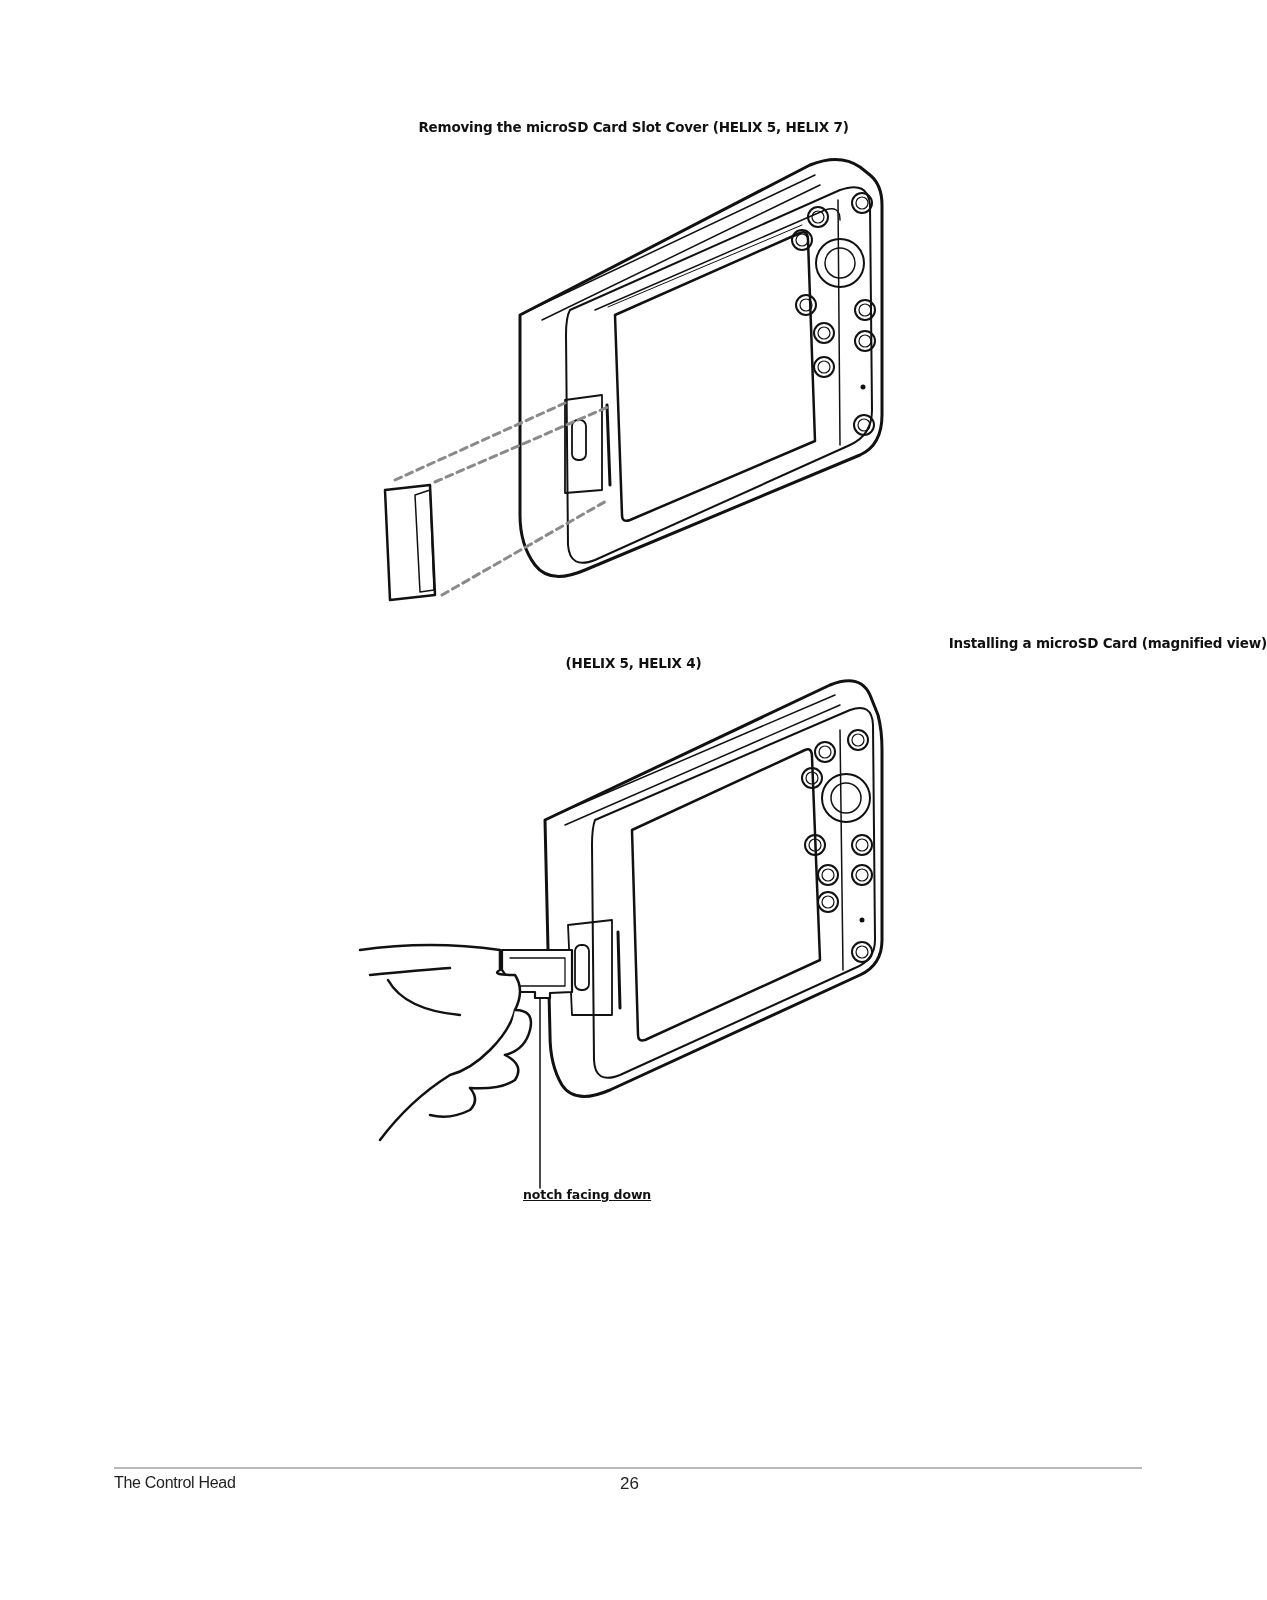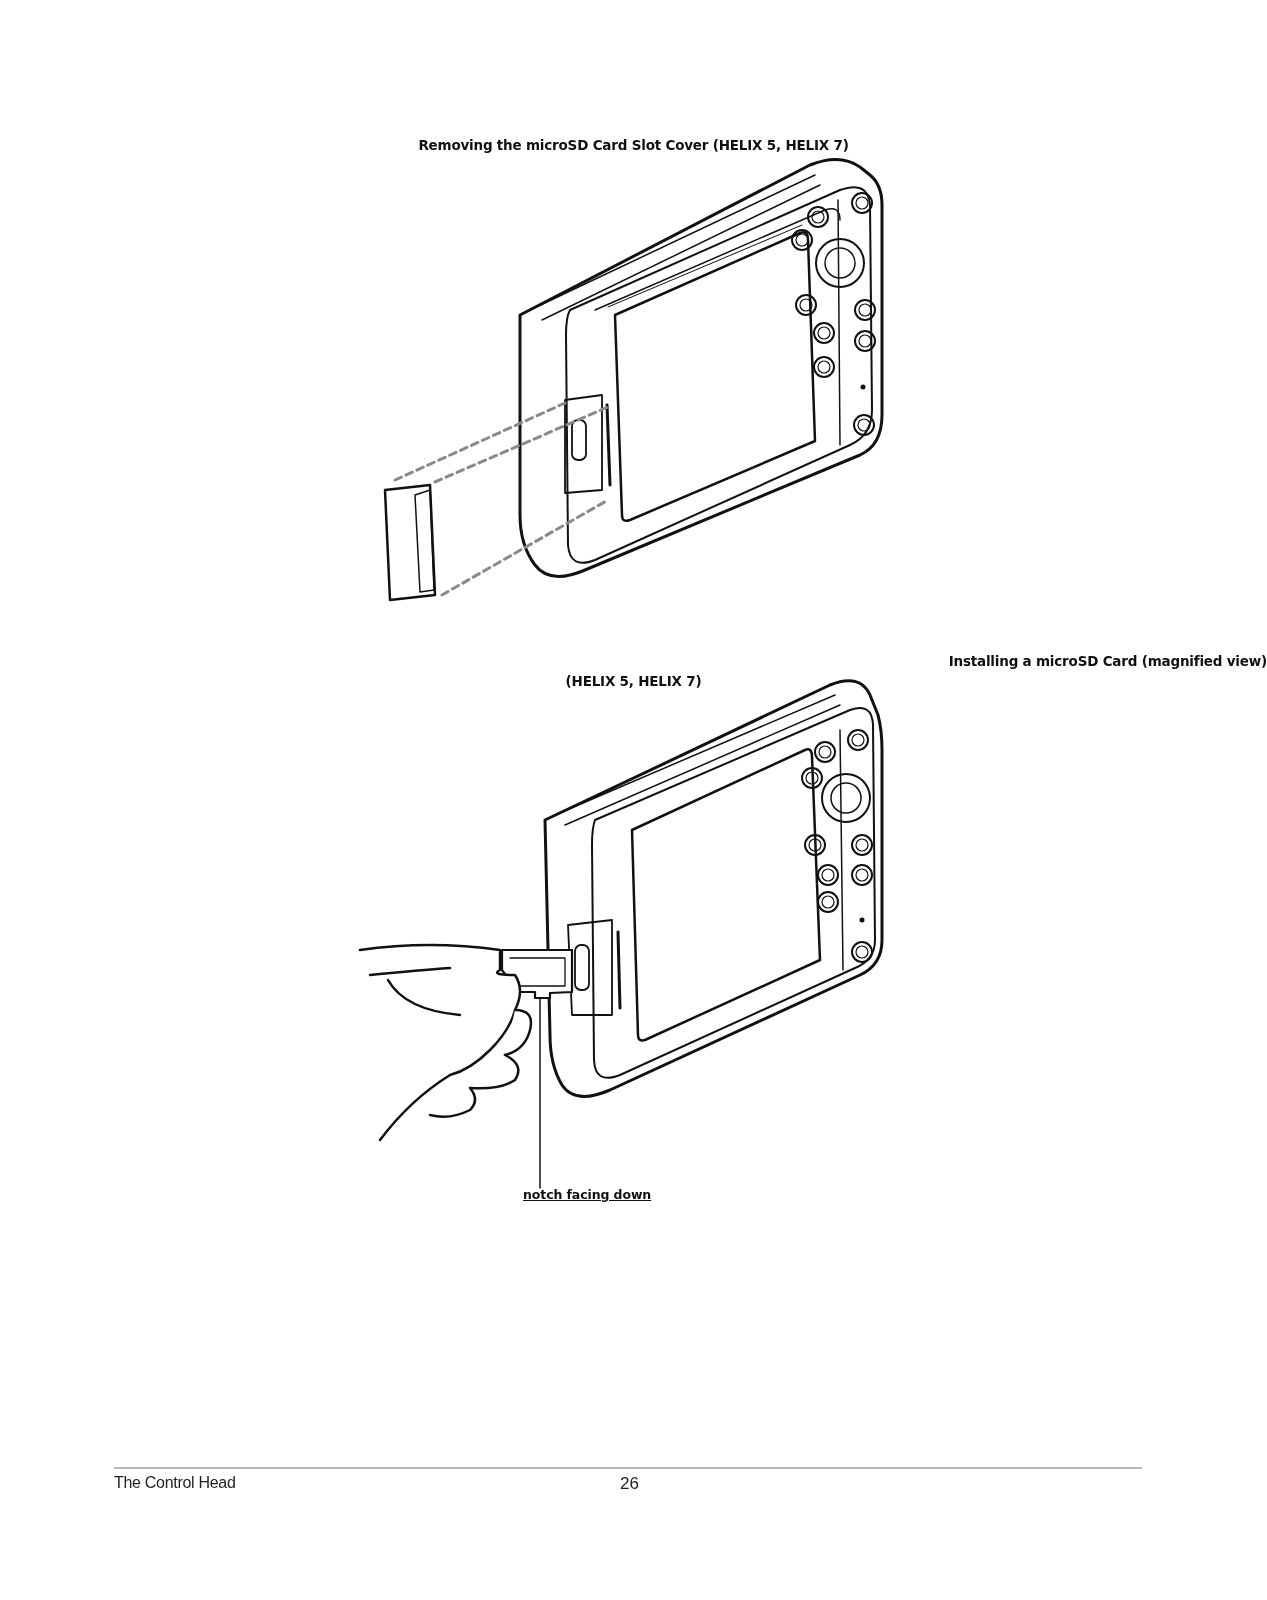--- a/index.html
+++ b/index.html
@@ -1,20 +1,20 @@
 <!DOCTYPE html>
 <html><head>
 <meta charset="utf-8">
 <style>
   html, body { margin: 0; padding: 0; background: #ffffff; }
   body { width: 1267px; height: 1600px; position: relative; overflow: hidden;
          font-family: "DejaVu Sans", sans-serif; color: #111; }
   .fig-title { position: absolute; left: 0; width: 1267px; text-align: center;
                font-family: "DejaVu Sans", sans-serif; font-weight: bold; font-size: 13.5px;
-               letter-spacing: -0.2px; color: #111; line-height: 20px; margin-top: 18px; }
+               letter-spacing: -0.2px; color: #111; line-height: 20px; }
   .illus { position: absolute; }
   .callout-label { position: absolute; font-family: "DejaVu Sans", sans-serif; font-size: 12.5px;
                    font-weight: bold; color: #111; letter-spacing: -0.1px; text-decoration: underline; }
   .footer-rule { position: absolute; left: 114px; width: 1028px; top: 1467px; height: 0;
                  border-top: 2px solid #b8b8b8; }
   .footer-left { position: absolute; left: 114px; top: 1474px; font-family: "Liberation Sans", sans-serif;
                  font-size: 16px; color: #222; letter-spacing: -0.3px; text-align: center; }
   .footer-page { position: absolute; left: 620px; top: 1474px; font-family: "Liberation Sans", sans-serif;
                  font-size: 17px; color: #222; text-align: right; }
 </style>
@@ -73,21 +73,21 @@
     <path d="M72 450 L238 355"></path>
   </g>
 
   <g stroke-width="2.5">
     <path d="M15 345 L60 340 L65 450 L20 455 Z"></path>
     <path d="M45 350 L60 345 L64 445 L50 447 Z" stroke-width="1.5"></path>
   </g>
 </svg>
 
 <div class="fig-title" style="top:633px;text-align:right;">Installing a microSD Card (magnified view)</div>
-<div class="fig-title" style="top:653px;">(HELIX 5, HELIX 7)</div>
+<div class="fig-title" style="top:653px;">(HELIX 5, HELIX 4)</div>
 
 <svg class="illus" style="left:350px; top:670px;" width="560" height="520" viewBox="0 0 560 520" fill="none" stroke="#111" stroke-linejoin="round" stroke-linecap="round">
 
   <path d="M195 150 L480 15 Q510 3 520 25 L528 45 Q532 60 532 80 L532 270 Q532 295 510 305 L260 420 Q225 435 212 415 Q200 395 200 365 Z" stroke-width="3"></path>
   <path d="M205 145 L485 25" stroke-width="1.5"></path>
   <path d="M215 155 L490 35" stroke-width="1.5"></path>
 
   <path d="M245 150 L500 40 Q522 32 523 55 L525 270 Q525 290 505 298 L270 405 Q245 415 244 390 L242 175 Q242 158 245 150 Z" stroke-width="2"></path>
 
   <path d="M282 160 L455 80 Q462 77 462 87 L470 290 L295 370 Q288 372 288 365 Z" stroke-width="2.5"></path>

